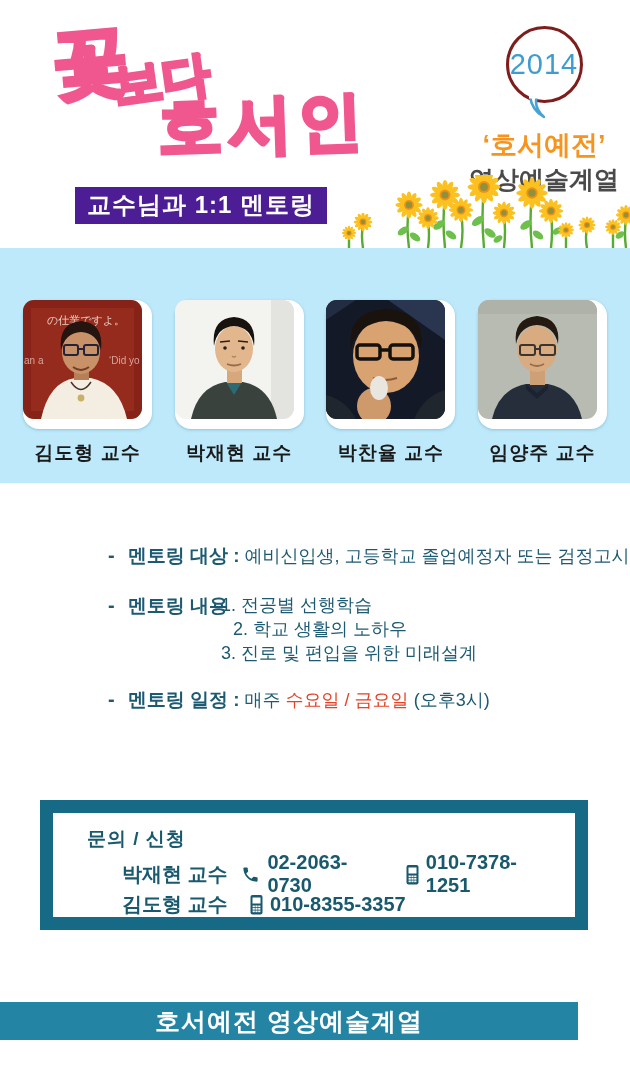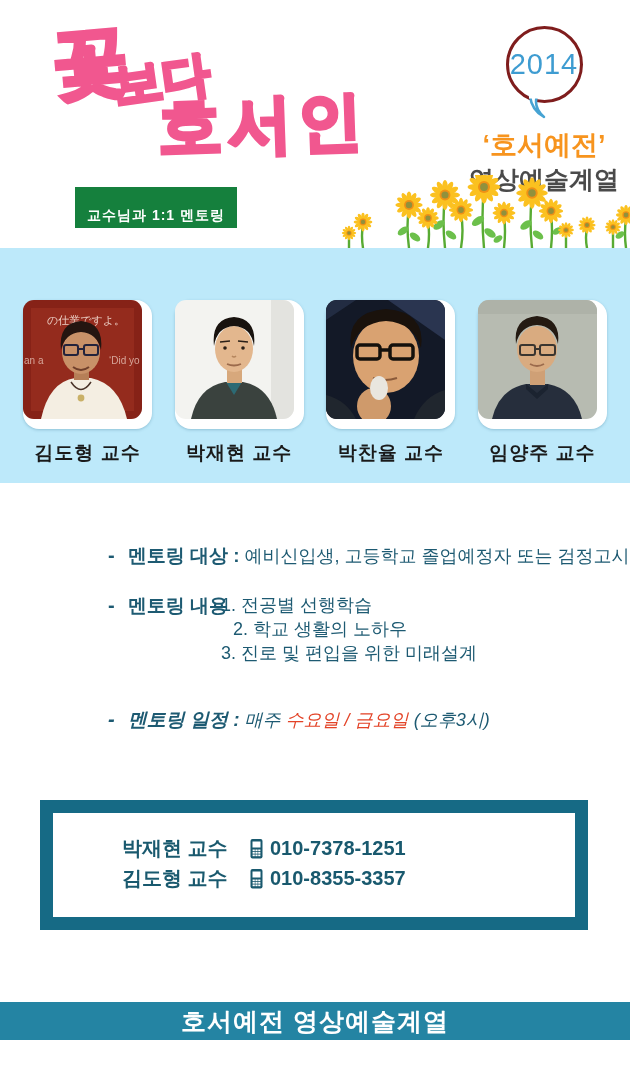--- a/index.html
+++ b/index.html
@@ -20,22 +20,22 @@
   .lg3 { left:158px; top:92px;  font-size:64px; letter-spacing:6px; transform:rotate(-2deg); }
 
   .header-right { position:absolute; top:26px; right:2px; width:168px; text-align:center; }
   .bubble { position:relative; width:77px; height:77px; margin:0 auto; border:3px solid #7f1d1d;
             border-radius:50%; display:flex; align-items:center; justify-content:center; background:#fff; }
   .bubble .year { font-size:29px; color:#3e9cd1; letter-spacing:1px; font-weight:normal; }
   .bubble .tail { position:absolute; left:16px; bottom:-19px; }
   .school   { margin-top:24px; font-size:27px; font-weight:bold; color:#f7941e; letter-spacing:0; }
   .division { margin-top:0;  font-size:25px; font-weight:bold; color:#4a4a4a; }
 
-  .pink-banner { position:absolute; left:75px; top:187px; background:#15803d; color:#fff;
-                 font-size:14px; font-weight:bold; padding:20px 12px 3px; letter-spacing:1px; }
+  .pink-banner { position:absolute; left:75px; top:187px; background:#4c1d95; color:#fff;
+                 font-size:24px; font-weight:bold; padding:2px 12px 3px; letter-spacing:1px; }
 
   .sunflowers { position:absolute; left:335px; top:175px; }
 
   
   .photos { position:absolute; top:248px; left:0; width:630px; height:235px; background:#bde9fa;
             display:flex; justify-content:space-between; padding:52px 23px 0; }
   .prof { width:129px; text-align:center; }
   .photo-frame { width:129px; height:129px; background:#fff; border-radius:16px; 
                  box-shadow:0 1px 3px rgba(60,120,150,.35); }
   .photo-frame svg { display:block; width:119px; height:119px; border-radius:11px; }
@@ -46,35 +46,35 @@
   .details .row { position:absolute; font-size:18px; line-height:24px; white-space:nowrap; }
   .bullet { font-weight:bold; font-size:20px; margin-right:8px; }
   .dlabel { font-weight:bold; font-size:19px;margin-top:24px; }
   .dvalue { font-size:18px; }
   .red { color:#e34327; }
   .row-target   { left:108px; top:60px; }
   .row-content  { left:108px; top:110px; }
   .row-item-1   { left:221px; top:110px; }
   .row-item-2   { left:221px; top:134px;margin-left:12px; }
   .row-item-3   { left:221px; top:158px; }
-  .row-schedule { left:108px; top:224px;font-style:italic; }
+  .row-schedule { left:108px; top:204px; }
 
   
   .contact { position:absolute; top:800px; left:40px; width:548px; height:130px;
              background:#166a85; padding:13px; }
   .contact-inner { width:100%; height:100%; background:#fff; padding:13px 0 0 34px; color:#19596e; }
   .contact-title { font-size:19px; font-weight:bold; letter-spacing:1px; }
   .contact-rows { margin:7px 0 0 35px; }
   .crow { display:flex; align-items:center; height:30px; font-size:20px; font-weight:bold; }
   .cname { width:128px; }
   .cgroup { display:flex; align-items:center; margin-right:24px; }
   .cicon { margin-right:7px; display:flex; align-items:center; }
 
   
-  .footer-bar { position:absolute; top:1002px; left:0; width:630px; height:38px; background:#2484a3;
+  .footer-bar { position:absolute; top:1002px; left:0; width:578px; height:38px; background:#2484a3;
                 display:flex; align-items:center; justify-content:center;
                 color:#fff; font-size:25px; font-weight:bold; letter-spacing:1px; }
 </style>
 </head>
 <body>
 
 <div class="poster">
 
   <div class="header">
 
@@ -280,24 +280,33 @@
       <span class="bullet">-</span>
       <span class="dlabel">멘토링 일정 :</span>
       <span class="dvalue">매주 </span>
       <span class="dvalue red">수요일 / 금요일</span>
       <span class="dvalue"> (오후3시)</span>
     </div>
   </div>
 
   <div class="contact">
     <div class="contact-inner">
+      <div class="contact-title">문의 / 신청</div>
       <div class="contact-rows">
 
         <div class="crow">
           <span class="cname">박재현 교수</span>
+          <span class="cgroup">
+            <span class="cicon">
+              <svg width="19" height="19" viewBox="0 0 24 24" fill="#19596e">
+                  <path d="M6.62 10.79c1.44 2.83 3.76 5.14 6.59 6.59l2.2-2.2c.27-.27.67-.36 1.02-.24 1.12.37 2.33.57 3.57.57.55 0 1 .45 1 1V20c0 .55-.45 1-1 1-9.39 0-17-7.61-17-17 0-.55.45-1 1-1h3.5c.55 0 1 .45 1 1 0 1.25.2 2.45.57 3.57.11.35.03.74-.25 1.02l-2.2 2.2z"></path>
+                </svg>
+            </span>
+            <span>02-2063-0730</span>
+          </span>
           <span class="cgroup">
             <span class="cicon">
               <svg width="13" height="21" viewBox="0 0 13 21" fill="#19596e">
                   <rect x="0.5" y="1" width="12" height="19.5" rx="2"></rect>
                   <rect x="2.5" y="3.5" width="8" height="6" fill="#ffffff"></rect>
                   <g fill="#ffffff">
                     <rect x="2.6" y="11.5" width="2.2" height="1.7"></rect>
                     <rect x="5.4" y="11.5" width="2.2" height="1.7"></rect>
                     <rect x="8.2" y="11.5" width="2.2" height="1.7"></rect>
                     <rect x="2.6" y="14" width="2.2" height="1.7"></rect>

